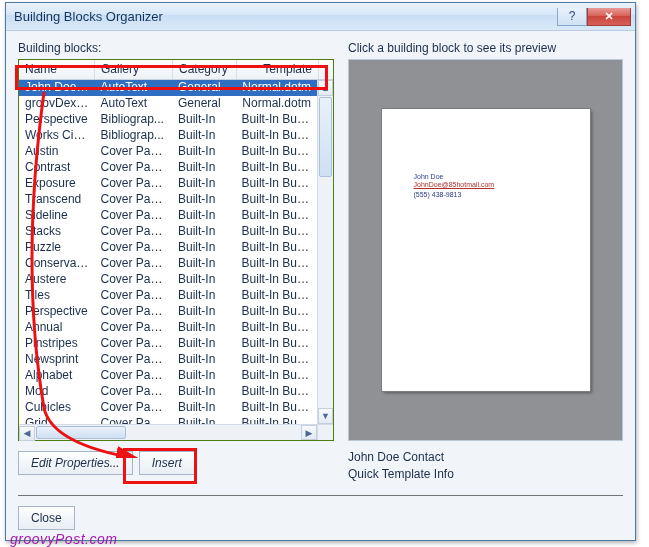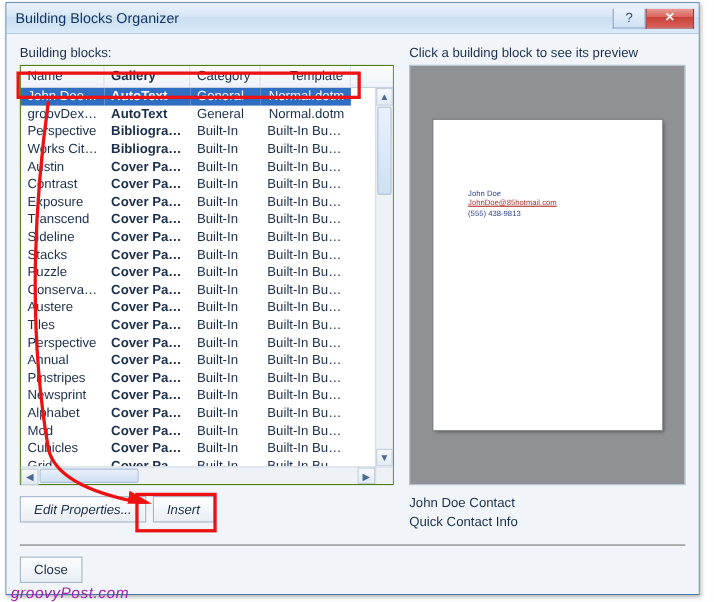--- a/index.html
+++ b/index.html
@@ -9,32 +9,32 @@
   .titlebar { height: 28px; background: linear-gradient(#eaf2fb, #d6e6f7 45%, #cadef3 46%, #d9e9f8); display: flex; align-items: center; padding: 0 4px 0 8px; border-bottom: 1px solid #b7cce2; }
   .titletext { flex: 1; color: #12365f; font-size: 13px; }
   .winbtns { display: flex; gap: 0; }
   .winbtn { width: 30px; height: 18px; border: 1px solid #8aa8c8; border-top: none; background: linear-gradient(#e9f1fa,#cfe1f4); display: flex; align-items: center; justify-content: center; color: #2b4c70; font-size: 11px; line-height: 1; }
   .winbtn.close { width: 44px; background: linear-gradient(#e79a95,#d9635b 45%,#c9423a 46%,#d86058); border-color: #a63c36; color: #fff; border-top-right-radius: 0; }
   .winbtn.help::after { content: "?"; font-size: 12px; }
   .winbtn.close::after { content: "✕"; font-weight: bold; }
 
   .body { padding: 10px 12px 10px 12px; background: #f1f5fa; }
   .cols { display: flex; gap: 14px; }
-  .leftcol { width: 340px; }
+  .leftcol { width: 316px; }
   .rightcol { flex: 1; }
   .lbl { color: #1b2f4b; margin-bottom: 4px; }
 
   .tablewrap { border: 1px solid #4d7c0f; background: #fff; height: 382px; position: relative; }
   .thead { display: flex; background: linear-gradient(#fdfdfe,#eef2f7); border-bottom: 1px solid #c7d2e0; height: 20px; }
   .thead .th { padding: 2px 6px; border-right: 1px solid #d6dee9; color: #1b2f4b; overflow: hidden; white-space: nowrap; }
   .tbody { position: absolute; top: 20px; left: 0; right: 16px; bottom: 16px; overflow: hidden; }
   .row { display: flex; height: 16px; }
   .row .td { padding: 0 6px; overflow: hidden; white-space: nowrap; text-overflow: ellipsis; color: #1b2f4b; }
   .row.sel .td { background: #2f6ec0; color: #fff; }
-  .c0 { width: 76px; } .c1 { width: 78px; font-weight: bold; } .c2 { width: 64px; } .c3 { width: 82px; text-align: right; }
+  .c0 { width: 76px; } .c1 { width: 78px; } .c2 { width: 64px; } .c3 { width: 82px; text-align: right; }
 
   .vscroll { position: absolute; top: 20px; right: 0; bottom: 16px; width: 16px; background: #eef2f7; border-left: 1px solid #d2dbe7; }
   .vscroll .sbtn { height: 16px; background: linear-gradient(#f7f9fc,#e3eaf3); border: 1px solid #c3cfdd; display:flex;align-items:center;justify-content:center;color:#4a6a93;font-size:9px;}
   .vscroll .thumb { position:absolute; top:17px; left:1px; right:1px; height:80px; background: linear-gradient(#e9f1fb,#cfe0f2); border:1px solid #a9c0db; border-radius:2px;}
   .vscroll .sbtn.down{position:absolute;bottom:0;left:0;right:0;}
 
   .hscroll { position: absolute; left: 0; right: 16px; bottom: 0; height: 16px; background: #eef2f7; border-top: 1px solid #d2dbe7;}
   .hscroll .sbtn { width:16px; height:100%; background: linear-gradient(#f7f9fc,#e3eaf3); border:1px solid #c3cfdd; display:inline-flex;align-items:center;justify-content:center;color:#4a6a93;font-size:9px;}
   .hscroll .thumb { position:absolute; left:17px; top:1px; bottom:1px; width:90px; background: linear-gradient(#e9f1fb,#cfe0f2); border:1px solid #a9c0db; border-radius:2px;}
   .hscroll .sbtn.right{position:absolute;right:0;top:0;bottom:0;}
@@ -243,21 +243,21 @@
         <div class="lbl">Click a building block to see its preview</div>
         <div class="previewpane">
           <div class="page">
             <div class="pc-name">John Doe</div>
             <div class="pc-mail">JohnDoe@85hotmail.com</div>
             <div class="pc-phone">(555) 438-9813</div>
           </div>
         </div>
         <div class="previewmeta">
           <div>John Doe Contact</div>
-          <div>Quick Contact Info</div>
+          <div>Quick Template Info</div>
         </div>
       </div>
     </div>
 
     <div class="footer">
       <div class="btn">Close</div>
     </div>
   </div>
 </div>
 

